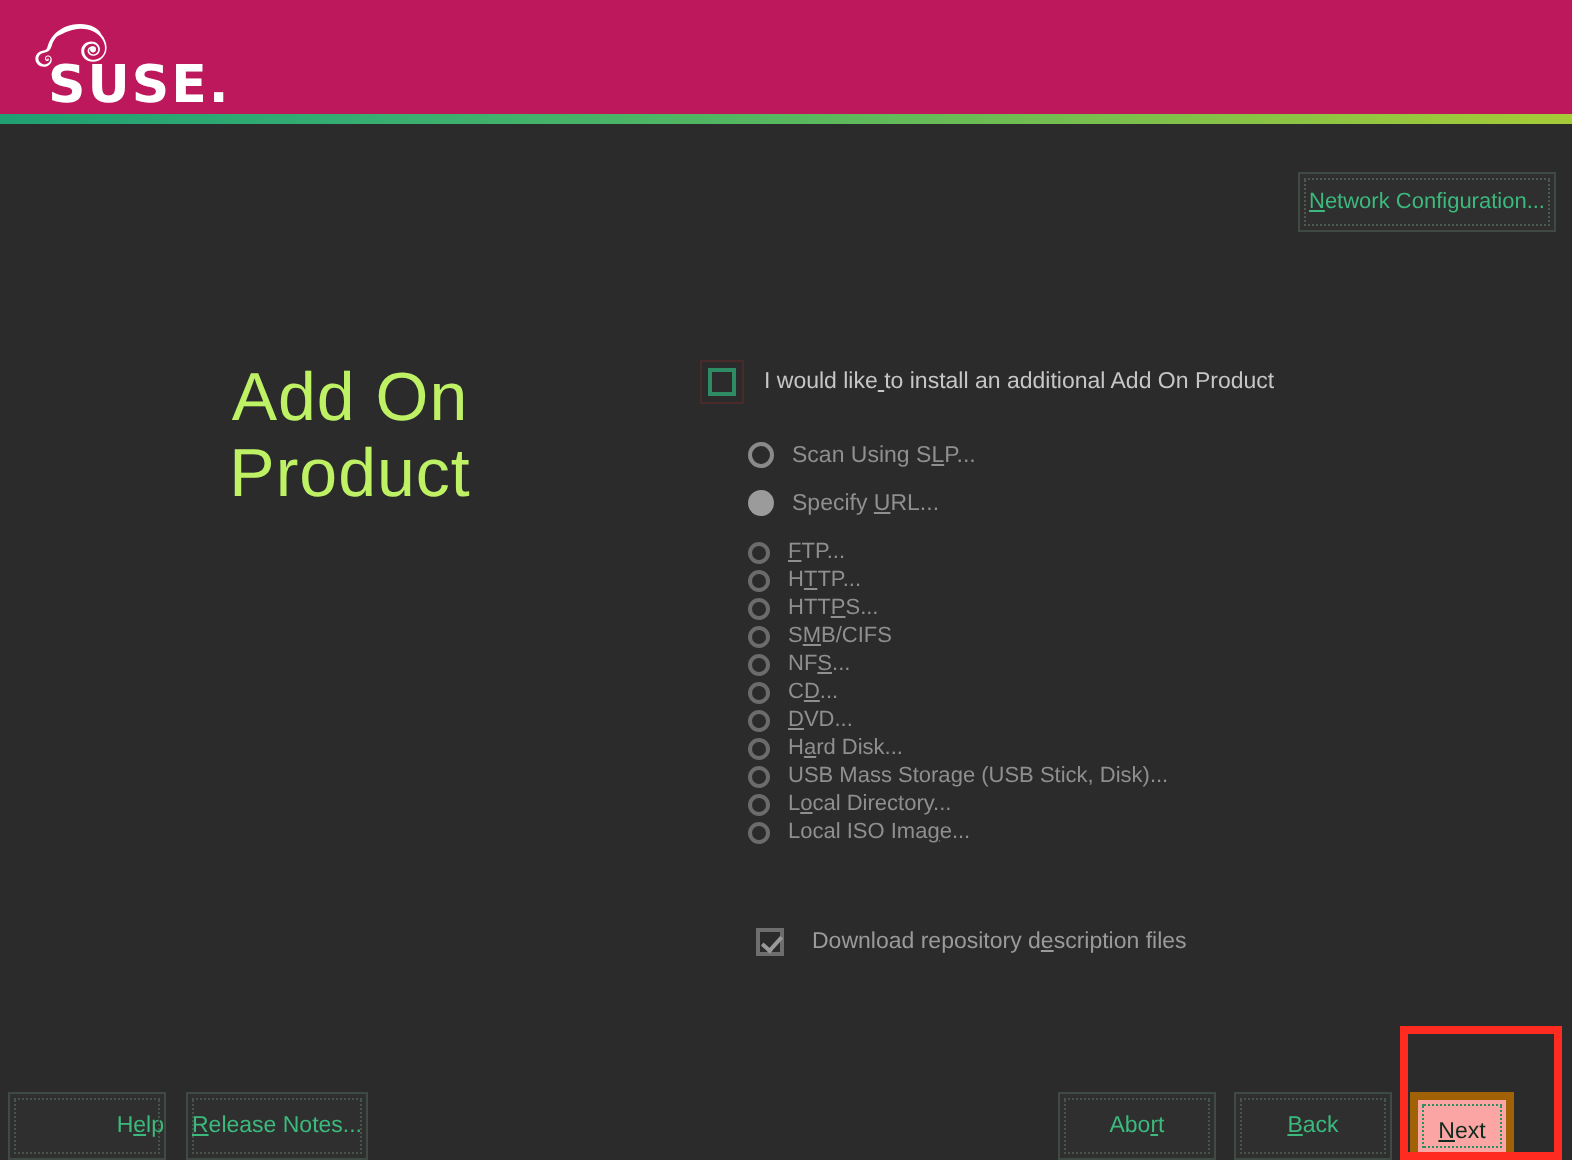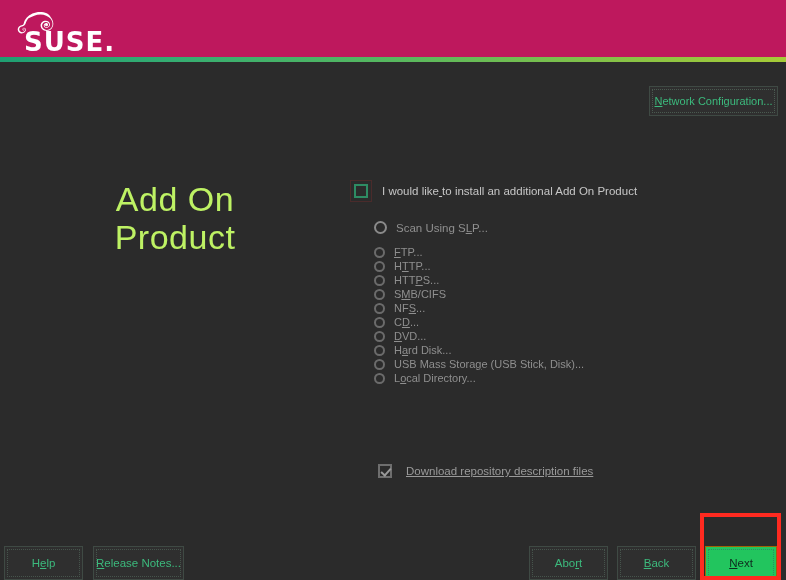--- a/index.html
+++ b/index.html
@@ -133,21 +133,21 @@
     border-width: 0 2px 2px 0;
     transform: rotate(42deg);
   }
   .cb-label {
     margin-left: 10px;
     font-size: 11.5px;
     color: #c6c6c6;
     white-space: nowrap;
     text-align: center;
   }
-  .cb-label.dim { color: #9a9a9a; text-decoration: underline; }
+  .cb-label.dim { color: #9a9a9a; }
 
   
   #radio-list {
     position: absolute;
     left: 26px;
     top: 158px;
     width: 340px;
   }
   .radio-row {
     display: flex;
@@ -206,30 +206,30 @@
     font-size: 11.5px;
     line-height: 32px;
     text-align: center;
   }
   .btn .focus-dots {
     position: absolute;
     left: 2px; top: 2px; right: 2px; bottom: 2px;
     border: 1px dotted #46544c;
     pointer-events: none;
   }
-  #help-button { left: 4px; top: 2px; width: 79px; }
+  #help-button { left: 4px; top: 2px; width: 79px; text-align: right; }
   #release-notes-button { left: 93px; top: 2px; width: 91px; }
   #abort-button { left: 529px; top: 2px; width: 79px; }
   #back-button { left: 617px; top: 2px; width: 79px; }
   #next-button {
     left: 705px;
     top: 2px;
-    width: 72px;
-    background: #22c55e;
-    border: 1px solid #a16207;
+    width: 52px;
+    background: #fca5a5;
+    border: 4px solid #a16207;
     color: #0f2a1e;
   }
   #next-button .focus-dots { border-color: #2b8f62; }
 
   
   #highlight-box {
     position: absolute;
     left: 700px;
     top: 513px;
     width: 81px;
@@ -277,20 +277,24 @@
         <span class="checkbox-box"></span>
       </span>
       <span class="cb-label">I would like<span class="mn"> </span>to install an additional Add On Product</span>
     </div>
 
     <div id="radio-list">
         <div class="radio-row big spaced">
           <span class="radio-mark large"></span>
           <span class="radio-label">Scan Using S<span class="mn">L</span>P...</span>
         </div>
+        <div class="radio-row big spaced">
+          <span class="radio-mark filled"></span>
+          <span class="radio-label">Specify <span class="mn">U</span>RL...</span>
+        </div>
         <div class="radio-row">
           <span class="radio-mark"></span>
           <span class="radio-label"><span class="mn">F</span>TP...</span>
         </div>
         <div class="radio-row">
           <span class="radio-mark"></span>
           <span class="radio-label">H<span class="mn">T</span>TP...</span>
         </div>
         <div class="radio-row">
           <span class="radio-mark"></span>
@@ -316,20 +320,24 @@
           <span class="radio-mark"></span>
           <span class="radio-label">H<span class="mn">a</span>rd Disk...</span>
         </div>
         <div class="radio-row">
           <span class="radio-mark"></span>
           <span class="radio-label">USB Mass Stora<span class="mn">g</span>e (USB Stick, Disk)...</span>
         </div>
         <div class="radio-row">
           <span class="radio-mark"></span>
           <span class="radio-label">L<span class="mn">o</span>cal Directory...</span>
+        </div>
+        <div class="radio-row">
+          <span class="radio-mark"></span>
+          <span class="radio-label">Local ISO Ima<span class="mn">g</span>e...</span>
         </div>
       </div>
 
     <div class="checkbox-row" id="download-checkbox-row">
       <span class="cb-focus">
         <span class="checkbox-box disabled"></span>
       </span>
       <span class="cb-label dim">Download repository d<span class="mn">e</span>scription files</span>
     </div>
 

